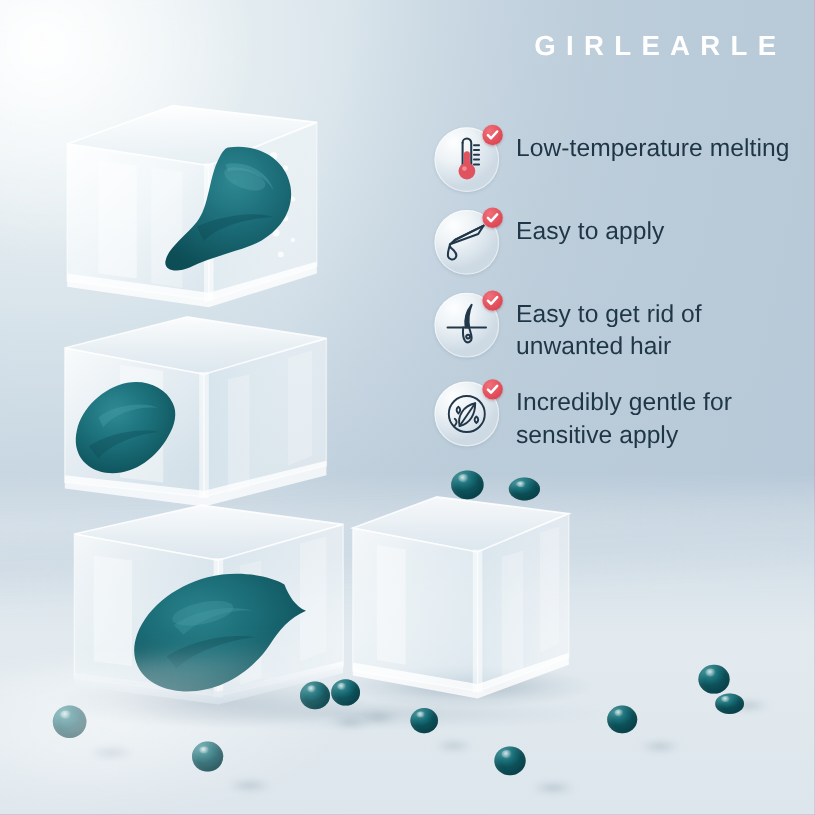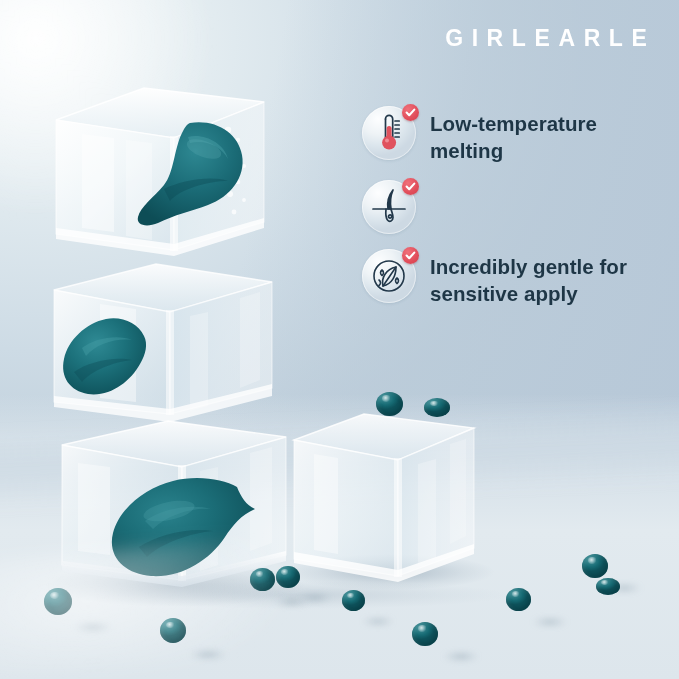--- a/index.html
+++ b/index.html
@@ -82,21 +82,20 @@
     left: 362px;
     top: 104px;
     width: 300px;
   }
   .feature {
     position: relative;
     display: flex;
     align-items: flex-start;
     margin-bottom: 13px;
     min-height: 56px;
-    font-weight: bold;
   }
   .feature-icon-wrap {
     position: relative;
     width: 54px;
     height: 54px;
     flex: 0 0 54px;
     margin-top: 2px;
   }
   .icon-circle {
     position: absolute;
@@ -435,39 +434,59 @@
         </div>
         <div class="check-badge">
           <svg viewBox="0 0 17 17">
             <path d="M4.6,8.6 L7.2,11.2 L12.3,5.6" fill="none" stroke="#ffffff" stroke-width="2.1" stroke-linecap="round" stroke-linejoin="round"></path>
           </svg>
         </div>
       </div>
       <div class="feature-text">Low-temperature melting</div>
     </div>
 
+    <div class="feature">
+      <div class="feature-icon-wrap">
+        <div class="icon-circle">
+          <svg viewBox="0 0 54 54">
+            <g fill="none" stroke="#22384a" stroke-width="1.7" stroke-linecap="round" stroke-linejoin="round">
+              <path d="M41,13 L17,25"></path>
+              <path d="M41,13 L36.5,20 L13,28.5 L17,25 Z"></path>
+              <path d="M13,28.5 C12,31 14.5,32 16,33.5 C18,35.5 19,38 17.5,40 C16,42 12.5,41.5 11.5,39 C10.5,36.5 12,33 13,28.5 Z"></path>
+            </g>
+          </svg>
+        </div>
+        <div class="check-badge">
+          <svg viewBox="0 0 17 17">
+            <path d="M4.6,8.6 L7.2,11.2 L12.3,5.6" fill="none" stroke="#ffffff" stroke-width="2.1" stroke-linecap="round" stroke-linejoin="round"></path>
+          </svg>
+        </div>
+      </div>
+      <div class="feature-text">Easy to apply</div>
+    </div>
 
     <div class="feature">
       <div class="feature-icon-wrap">
         <div class="icon-circle">
           <svg viewBox="0 0 54 54">
             <g fill="none" stroke="#22384a" stroke-width="1.7" stroke-linecap="round" stroke-linejoin="round">
               <path d="M11,29 H43"></path>
               <path d="M26,29 C25,22 27,15 31,10 C28,17 28,23 29,29 Z" fill="#22384a"></path>
               <path d="M24,29 C23.5,34 24,38 25.5,40 C27.5,42.5 31,41 31,37.5 C31,34.5 29.5,31.5 29,29"></path>
               <path d="M26.5,36.5 a1.6,1.6 0 1 0 3.2,0 a1.6,1.6 0 1 0 -3.2,0"></path>
             </g>
           </svg>
         </div>
         <div class="check-badge">
           <svg viewBox="0 0 17 17">
             <path d="M4.6,8.6 L7.2,11.2 L12.3,5.6" fill="none" stroke="#ffffff" stroke-width="2.1" stroke-linecap="round" stroke-linejoin="round"></path>
           </svg>
         </div>
       </div>
+      <div class="feature-text">Easy to get rid of unwanted hair</div>
     </div>
 
     <div class="feature">
       <div class="feature-icon-wrap">
         <div class="icon-circle">
           <svg viewBox="0 0 54 54">
             <g fill="none" stroke="#22384a" stroke-width="1.6" stroke-linecap="round" stroke-linejoin="round">
               <circle cx="27" cy="27" r="15"></circle>
               <path d="M34,18 C34,27 30,35 21,37 C19,29 24,20 34,18 Z"></path>
               <path d="M21,37 L34,18"></path>

